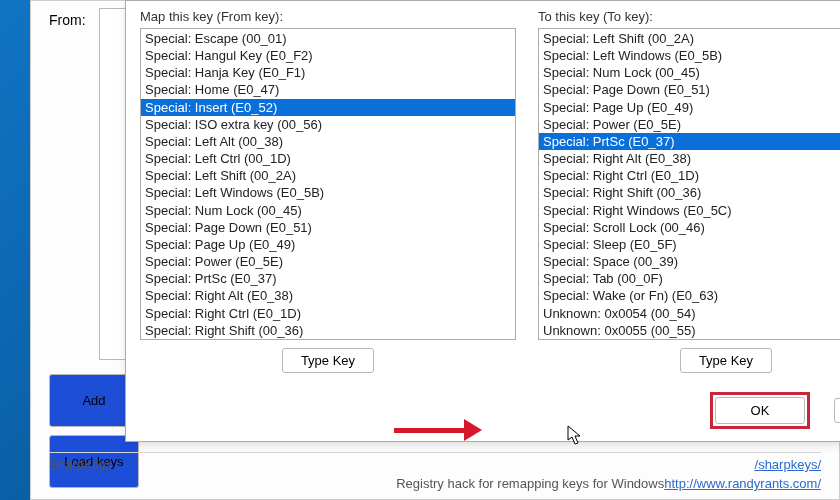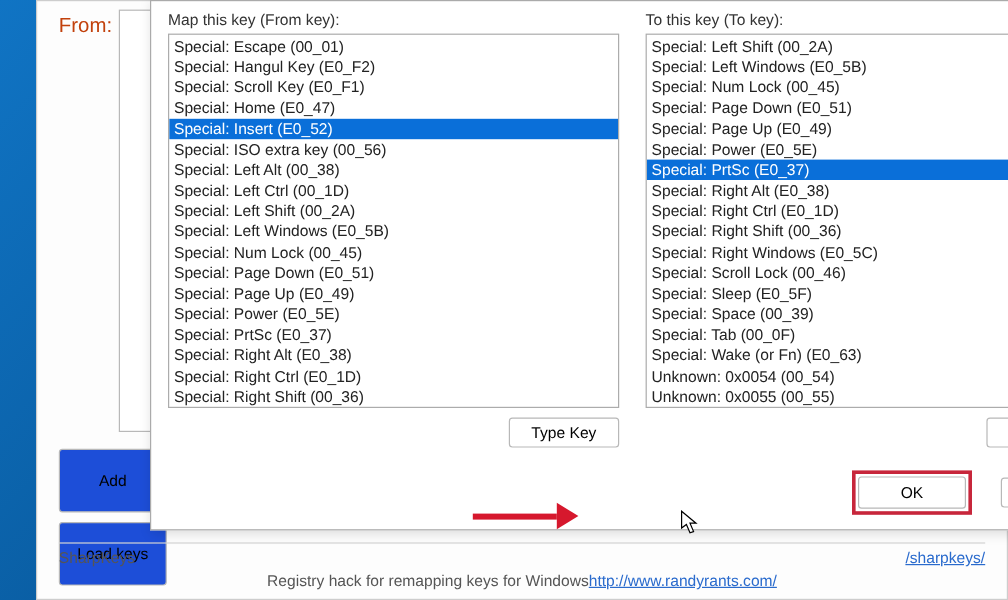--- a/index.html
+++ b/index.html
@@ -3,55 +3,55 @@
 <meta charset="utf-8">
 <style>
   * { box-sizing: border-box; margin: 0; padding: 0; font-family: 'Segoe UI', Tahoma, sans-serif; }
   body { width: 840px; height: 500px; overflow: hidden; position: relative; background: #e0e8f0; }
   
   .back-window {
     position: absolute; top: 0; left: 30px; right: 0; bottom: 0;
     background: #fdfdfd; border: 1px solid #cdcdcd;
   }
   .back-body { position: absolute; top: 5px; left: 18px; right: 18px; bottom: 0; }
-  .back-from-label { position: absolute; top: 6px; left: 0; font-size: 17px; color: #c2410c; }
+  .back-from-label { position: absolute; top: 6px; left: 0; font-size: 14px; color: #000000; }
   .back-list {
     position: absolute; top: 2px; left: 50px; right: 0; height: 352px;
     background: #fff; border: 1px solid #b8b8b8;
   }
   .back-btn-row { position: absolute; top: 368px; left: 0; right: 0; display: flex; justify-content: space-between; }
   .back-btn-row .left-group { display: flex; flex-direction: column; gap: 8px; width: 90px; }
   .back-btn-row button { padding: 18px 10px; background: #1d4ed8; border: 1px solid #b8b8b8; border-radius: 3px; font-size: 13px; cursor: pointer; }
   .back-close { align-self: flex-start; }
 
   .status-area {
     position: absolute; bottom: 2px; left: 18px; right: 18px; height: 45px;
     border-top: 1px solid #d5d5d5; padding-top: 4px;
   }
   .status-area .app-line { display: flex; justify-content: space-between; font-size: 13px; color: #555; }
-  .status-area .desc-line { display: flex; justify-content: center; font-size: 13px; color: #555; margin-top: 4px; }
+  .status-area .desc-line { display: flex; justify-content: flex-end; font-size: 13px; color: #555; margin-top: 4px; }
   .status-area a { color: #2a6bcd; text-decoration: underline; cursor: pointer; }
   
   .dialog {
     position: absolute; top: 0; left: 125px; width: 804px; height: 442px;
     background: #fff; border: 1px solid #aaa; box-shadow: 2px 2px 10px rgba(0,0,0,.15);
     padding: 8px 14px 12px 14px;
   }
   .dialog-body { display: flex; gap: 22px; height: 364px; }
   .col { display: flex; flex-direction: column; flex: 1; }
   .col-label { font-size: 13px; color: #333; margin-bottom: 4px; }
   .listbox {
     flex: 1; background: #fff; border: 1px solid #acacac; overflow: hidden;
     font-size: 13px; line-height: 1.32; padding-top: 1px;
   }
   .listbox .item { padding: 0 4px; white-space: nowrap; color: #222; }
   .listbox .item.selected { background: #0a6fd9; color: #fff; }
   .listbox[data-interactable="true"] .item { cursor: pointer; }
   
-  .typekey-row { display: flex; justify-content: flex-end; margin-top: 8px; }
+  .typekey-row { display: flex; justify-content: center; margin-top: 8px; }
   .btn {
     padding: 4px 18px; min-width: 86px; background: #fff;
     border: 1px solid #b8b8b8; border-radius: 3px; font-size: 13px;
     cursor: pointer; text-align: center;
   }
   
   .dialog-buttons {
     position: absolute; right: 14px; bottom: 12px;
     display: flex; gap: 24px; align-items: center;
   }
@@ -111,21 +111,21 @@
   </div>
 </div>
 
 <div class="dialog" data-interactable="false">
   <div class="dialog-body">
     <div class="col" data-interactable="false">
       <div class="col-label" data-interactable="false">Map this key (From key):</div>
       <div class="listbox" id="from-list" data-interactable="true">
           <div class="item" data-interactable="true">Special: Escape (00_01)</div>
           <div class="item" data-interactable="true">Special: Hangul Key (E0_F2)</div>
-          <div class="item" data-interactable="true">Special: Scroll Key (E0_F1)</div>
+          <div class="item" data-interactable="true">Special: Hanja Key (E0_F1)</div>
           <div class="item" data-interactable="true">Special: Home (E0_47)</div>
           <div class="item selected" data-interactable="true">Special: Insert (E0_52)</div>
           <div class="item" data-interactable="true">Special: ISO extra key (00_56)</div>
           <div class="item" data-interactable="true">Special: Left Alt (00_38)</div>
           <div class="item" data-interactable="true">Special: Left Ctrl (00_1D)</div>
           <div class="item" data-interactable="true">Special: Left Shift (00_2A)</div>
           <div class="item" data-interactable="true">Special: Left Windows (E0_5B)</div>
           <div class="item" data-interactable="true">Special: Num Lock (00_45)</div>
           <div class="item" data-interactable="true">Special: Page Down (E0_51)</div>
           <div class="item" data-interactable="true">Special: Page Up (E0_49)</div>

